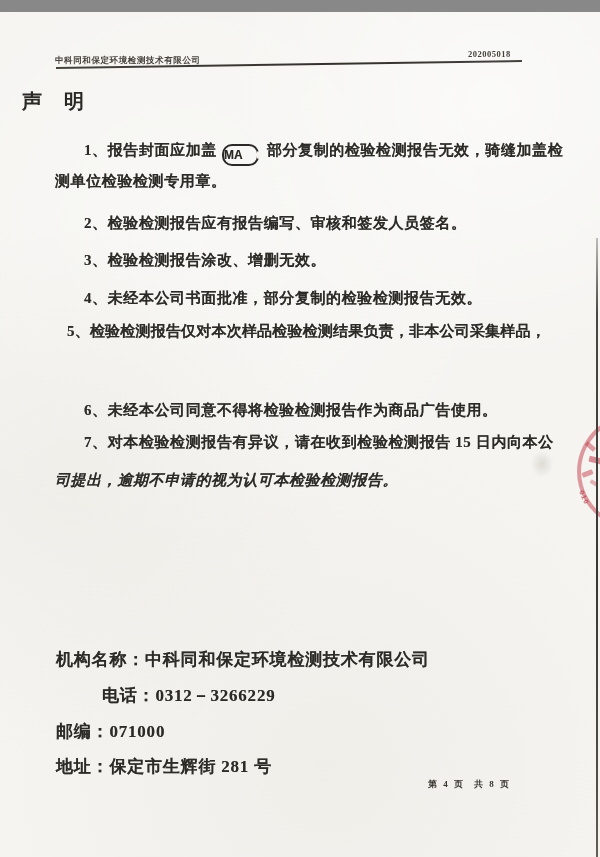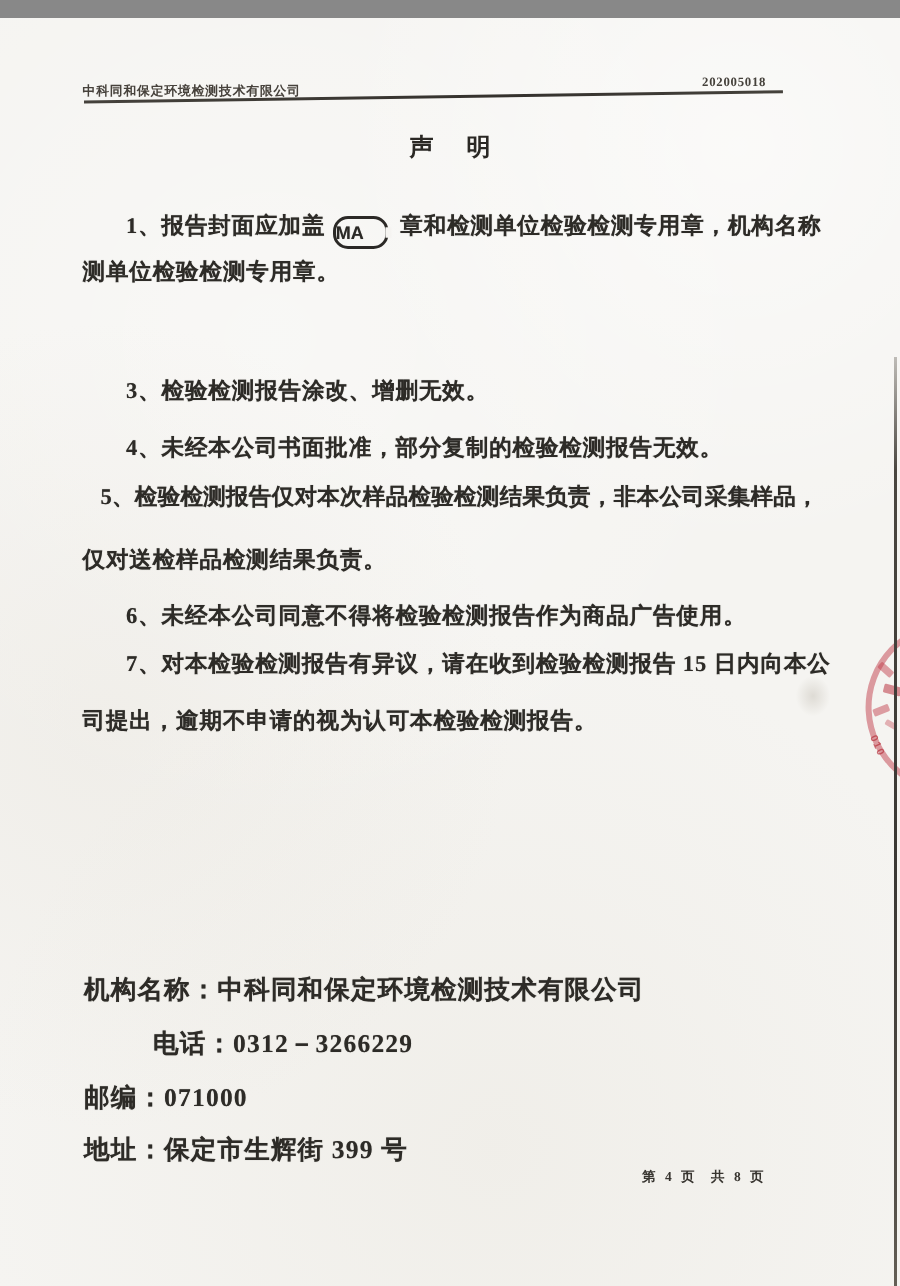--- a/index.html
+++ b/index.html
@@ -27,21 +27,21 @@
     font-size:8.5px;font-weight:bold;letter-spacing:0.5px;
     color:#45413b;white-space:nowrap;
   }
   .hdr-rule{
     position:absolute;left:56px;top:55px;width:466px;height:1.8px;
     background:linear-gradient(to right,#45423c,#34312d 60%,#45423c);
     transform:rotate(-0.85deg);transform-origin:left center;
   }
   .doc-title{
     position:absolute;left:0;top:76px;width:600px;
-    text-align:center;font-size:16px;font-weight:bold;
+    font-size:20px;font-weight:bold;
     letter-spacing:22px;text-indent:22px;
     color:#2a2824;
   }
   .line{
     position:absolute;left:55px;
     font-size:15px;font-weight:600;letter-spacing:0.6px;
     white-space:nowrap;color:#2d2b27;
     text-shadow:0 0 0.5px rgba(45,43,39,0.55);
   }
   .indent{padding-left:29px;}
@@ -104,41 +104,41 @@
 
 <div class="page">
 
   <div class="hdr-left">中科同和保定环境检测技术有限公司</div>
   <div class="hdr-num">202005018</div>
   <div class="hdr-rule"></div>
 
   <div class="doc-title">声明</div>
 
   <div class="line indent" style="top:129px;">
-    <span>1、报告封面应加盖</span><span class="cma">MA</span><span>章和检测单位检验检测专用章，机构名称</span>
+    <span>1、报告封面应加盖</span><span class="cma">MA</span><span>部分复制的检验检测报告无效，骑缝加盖检</span>
   </div>
   <div class="line" style="top:160px;">测单位检验检测专用章。</div>
 
+  <div class="line indent" style="top:202px;">2、检验检测报告应有报告编写、审核和签发人员签名。</div>
 
   <div class="line indent" style="top:239px;">3、检验检测报告涂改、增删无效。</div>
 
   <div class="line indent" style="top:277px;">4、未经本公司书面批准，部分复制的检验检测报告无效。</div>
 
   <div class="line indent-sm" style="top:310px;letter-spacing:0.2px;">5、检验检测报告仅对本次样品检验检测结果负责，非本公司采集样品，</div>
-  <div class="line" style="top:352px;">仅对送检样品检测结果负责。</div>
 
   <div class="line indent" style="top:389px;text-align:right;">6、未经本公司同意不得将检验检测报告作为商品广告使用。</div>
 
   <div class="line indent" style="top:421px;">7、对本检验检测报告有异议，请在收到检验检测报告 15 日内向本公</div>
-  <div class="line" style="top:459px;">司提出，逾期不申请的视为认可本检验检测报告。</div>
+  <div class="line" style="top:459px;font-style:italic;">司提出，逾期不申请的视为认可本检验检测报告。</div>
 
   <div class="info-line" style="top:636px;">机构名称：中科同和保定环境检测技术有限公司</div>
   <div class="info-line" style="top:672px;padding-left:46px;">电话：0312－3266229</div>
   <div class="info-line" style="top:708px;">邮编：071000</div>
-  <div class="info-line" style="top:743px;">地址：保定市生辉街 399 号</div>
+  <div class="info-line" style="top:743px;">地址：保定市生辉街 281 号</div>
 
   <div class="page-num">
     <span>第 4 页</span><span class="gap"></span><span>共 8 页</span>
   </div>
 
   <div class="smudge"></div>
 
   <div class="stamp">
     <div class="stamp-ring"></div>
     <span class="stamp-frag f1"></span>

